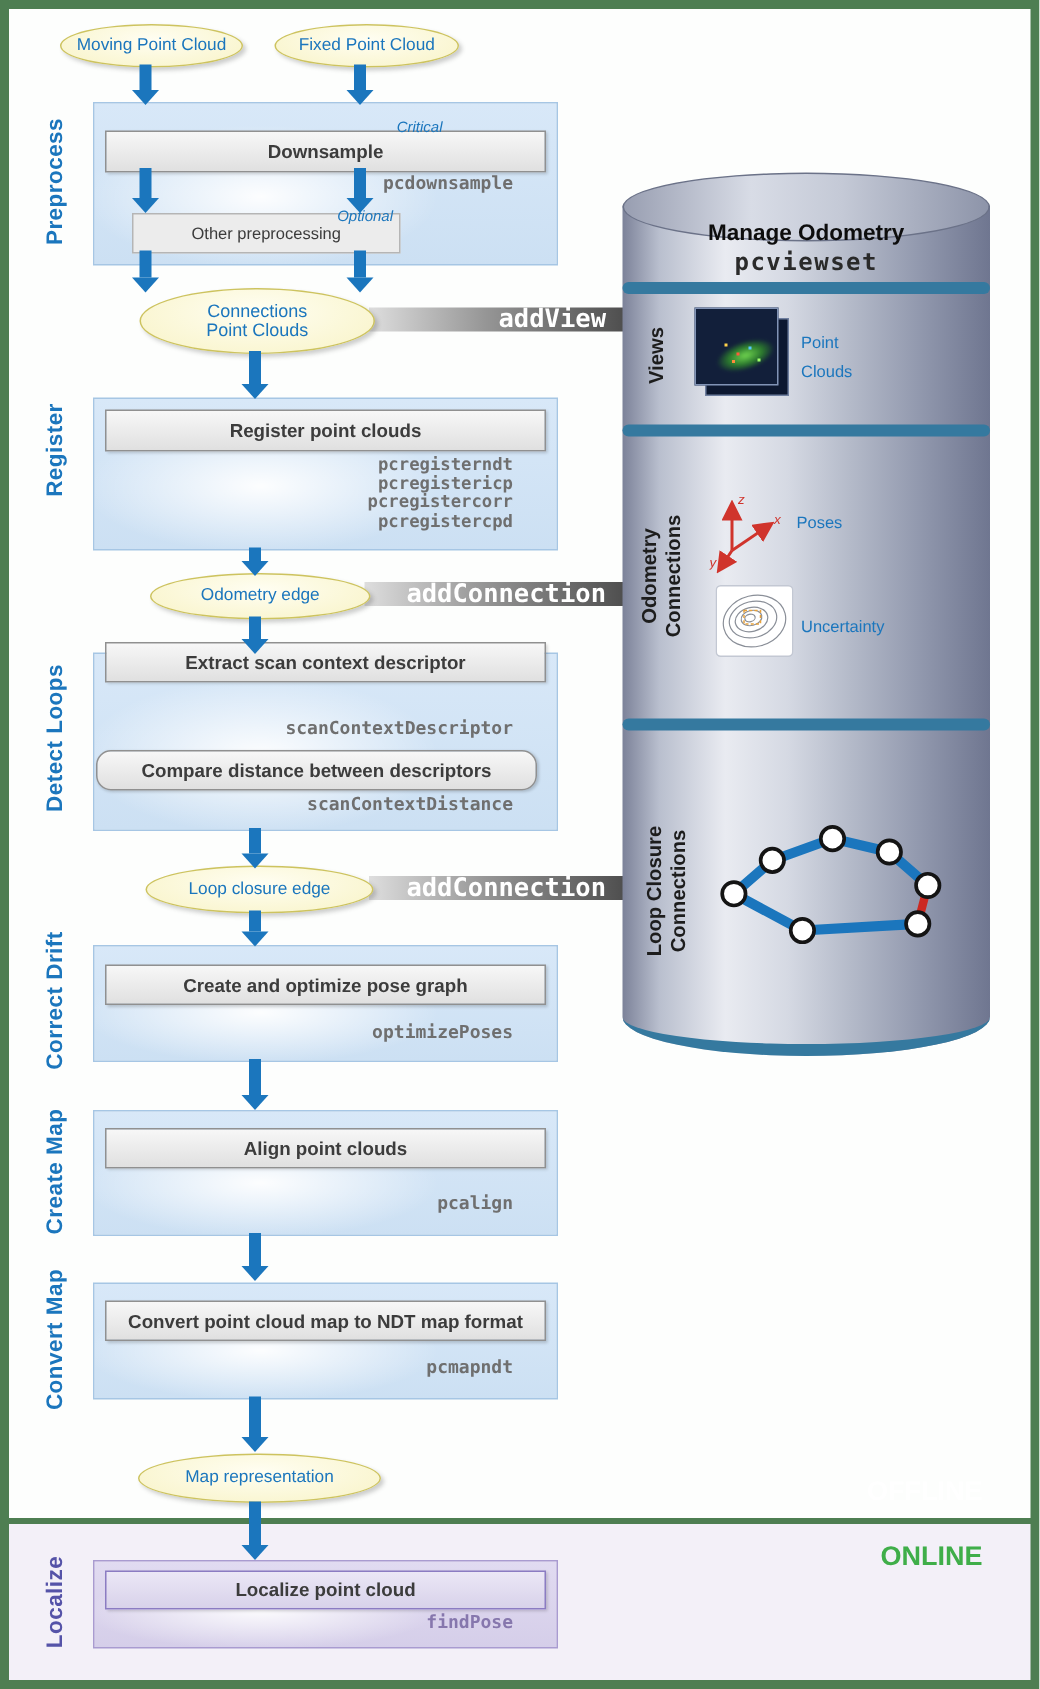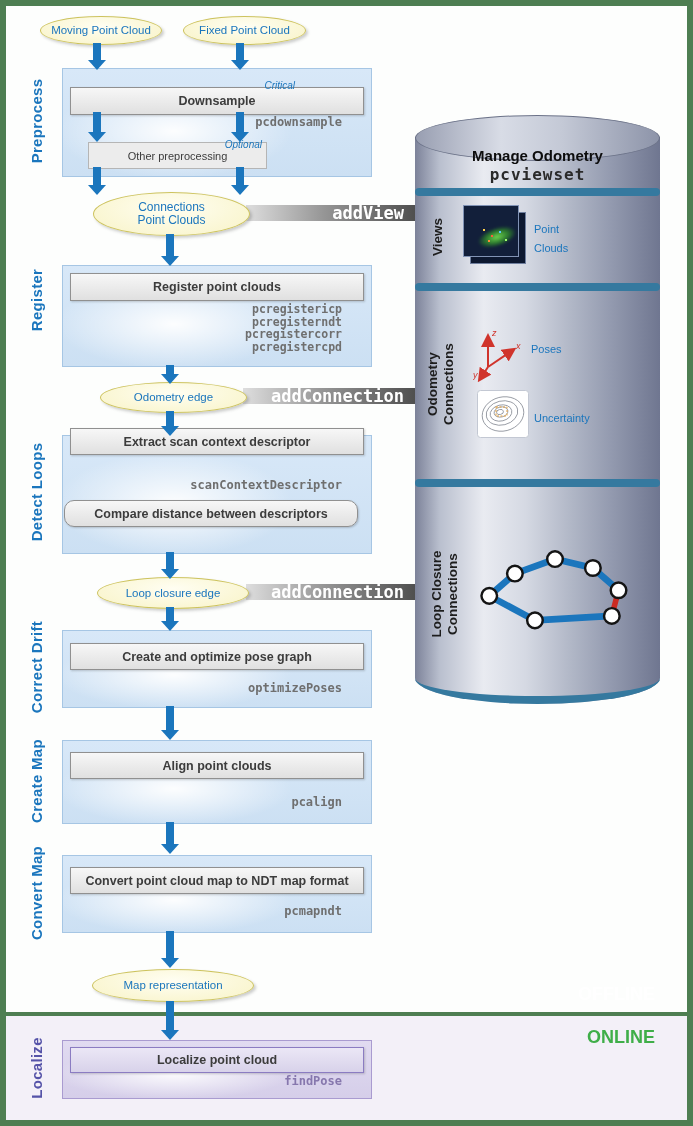--- a/index.html
+++ b/index.html
@@ -194,32 +194,33 @@
   <div class="fn" style="left:62px;top:115px;width:280px;">pcdownsample</div>
   <div class="hdr small" style="left:88px;top:142px;width:177px;height:25px;">Other preprocessing</div>
   <div class="tag" style="left:205px;top:139px;width:57px;">Optional</div>
 
   <div class="oval" style="left:93px;top:192px;width:155px;height:42px;font-size:12px;">Connections
 Point Clouds</div>
 
   <div class="group" style="top:265px;height:100px;"></div>
   <div class="hdr" style="left:70px;top:273px;width:292px;height:26px;text-align:right;">Register point clouds</div>
   <div class="fn multi" style="left:62px;top:303px;width:280px;">
+    <div>pcregisterndt</div>
     <div>pcregistericp</div>
-    <div>pcregisterndt</div>
     <div>pcregistercorr</div>
     <div>pcregistercpd</div>
   </div>
 
   <div class="oval" style="left:100px;top:382px;width:145px;height:29px;">Odometry edge</div>
 
   <div class="group" style="top:435px;height:117px;"></div>
   <div class="hdr" style="left:70px;top:428px;width:292px;height:25px;">Extract scan context descriptor</div>
   <div class="fn" style="left:62px;top:478px;width:280px;">scanContextDescriptor</div>
   <div class="hdr" style="left:64px;top:500px;width:292px;height:25px;border-radius:10px;">Compare distance between descriptors</div>
+  <div class="fn" style="left:62px;top:529px;width:280px;">scanContextDistance</div>
 
   <div class="oval" style="left:97px;top:577px;width:150px;height:30px;">Loop closure edge</div>
 
   <div class="group" style="top:630px;height:76px;"></div>
   <div class="hdr" style="left:70px;top:643px;width:292px;height:25px;">Create and optimize pose graph</div>
   <div class="fn" style="left:62px;top:681px;width:280px;">optimizePoses</div>
 
   <div class="group" style="top:740px;height:82px;"></div>
   <div class="hdr" style="left:70px;top:752px;width:292px;height:25px;">Align point clouds</div>
   <div class="fn" style="left:62px;top:795px;width:280px;">pcalign</div>

